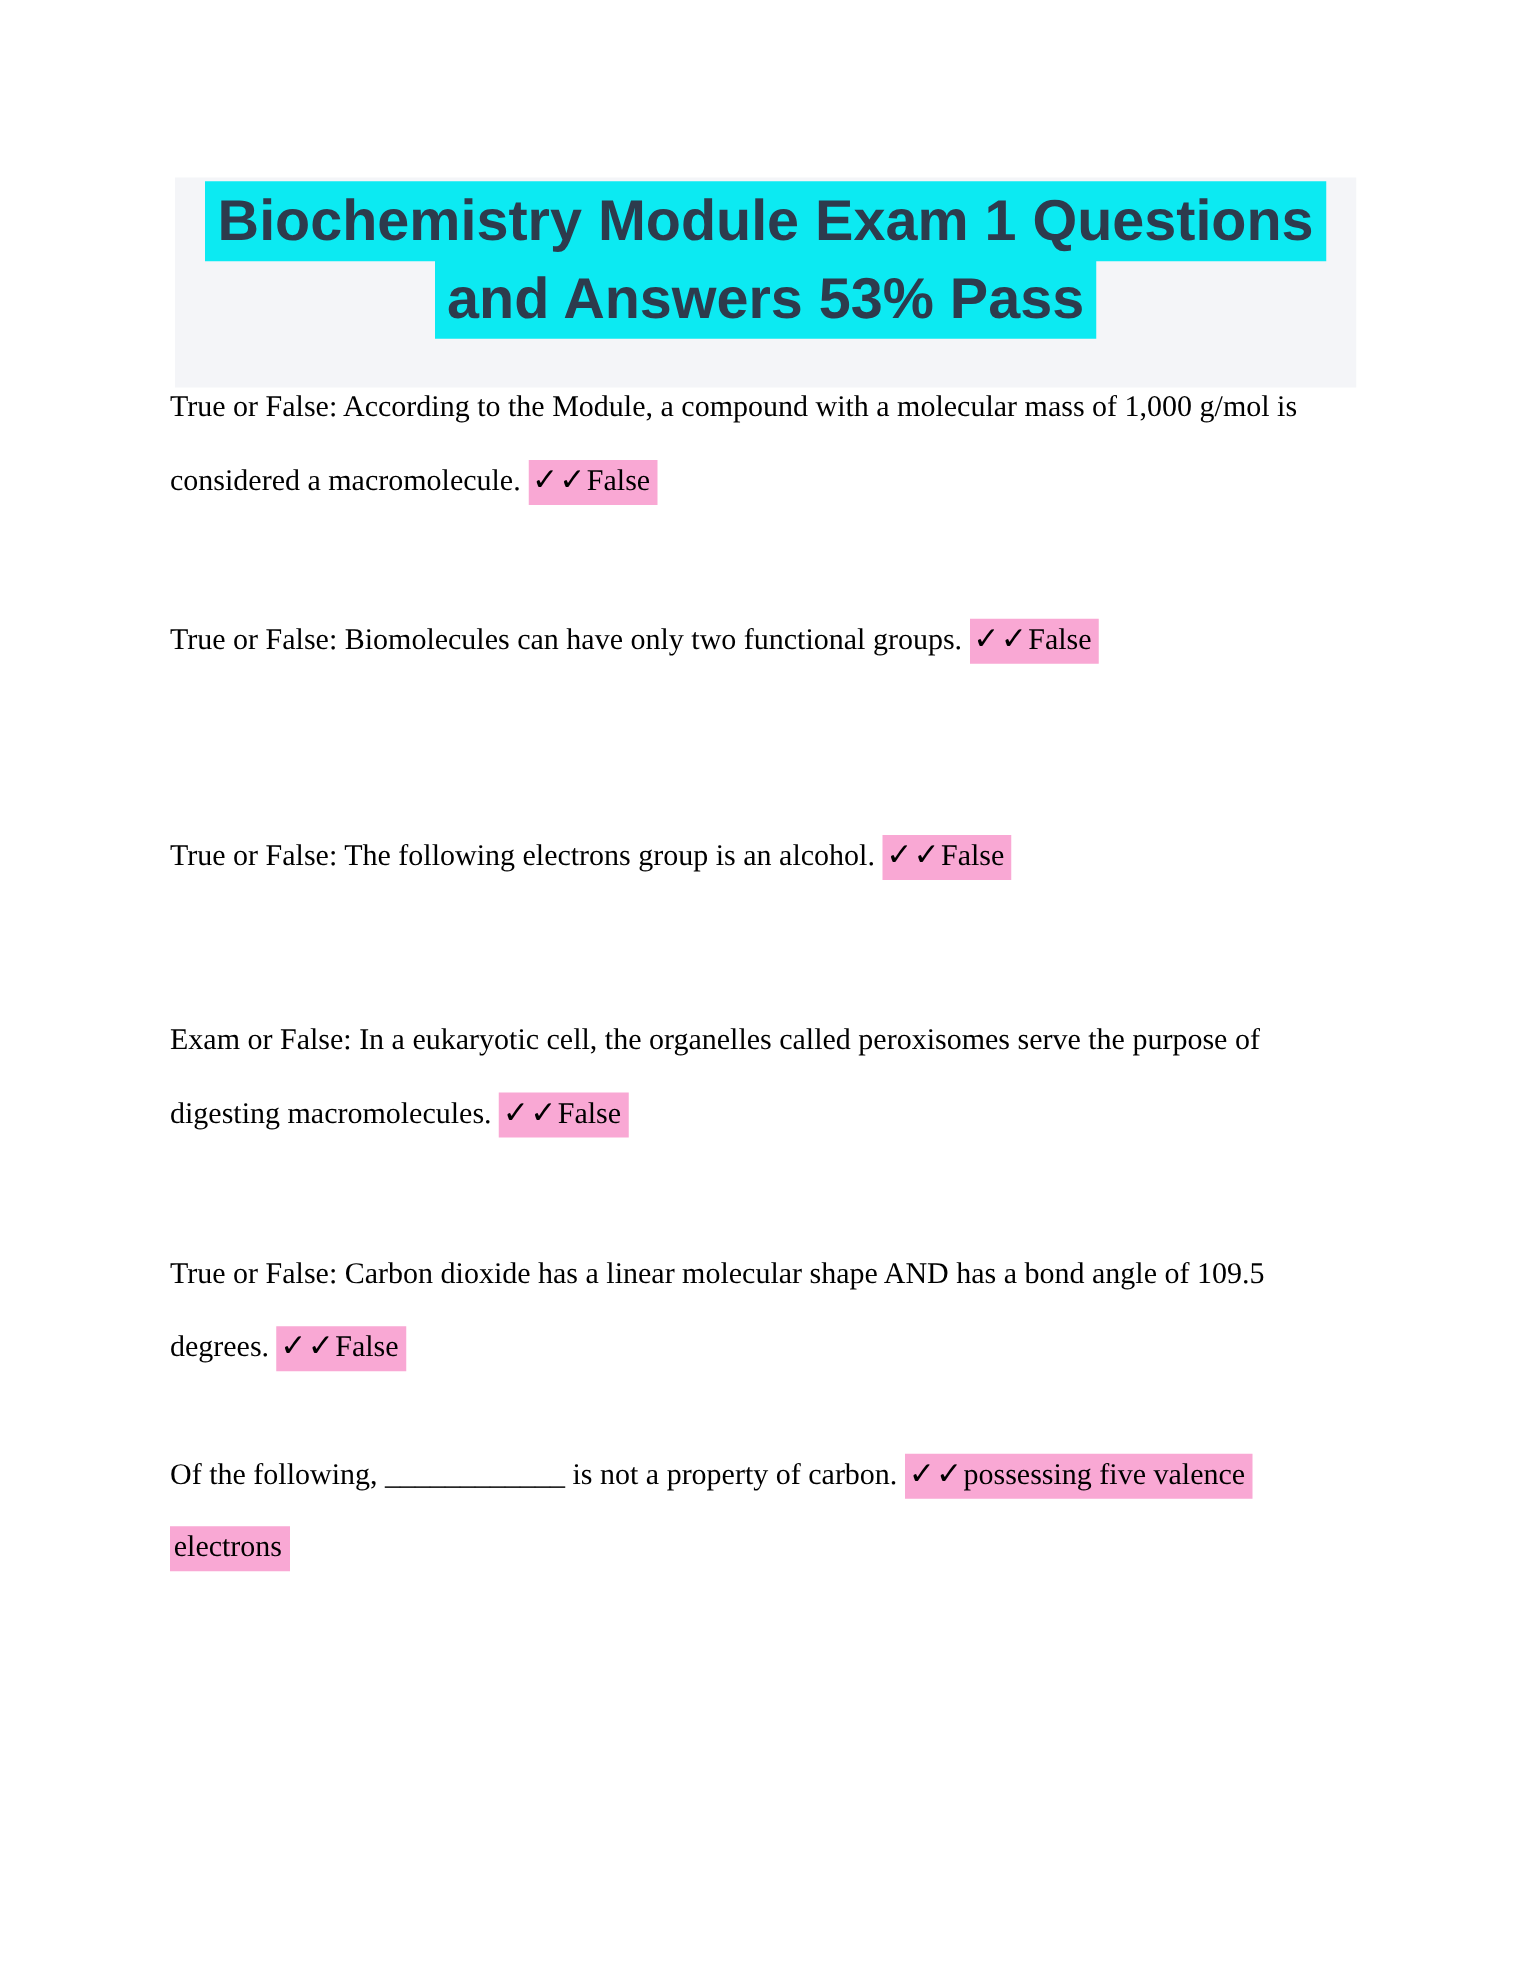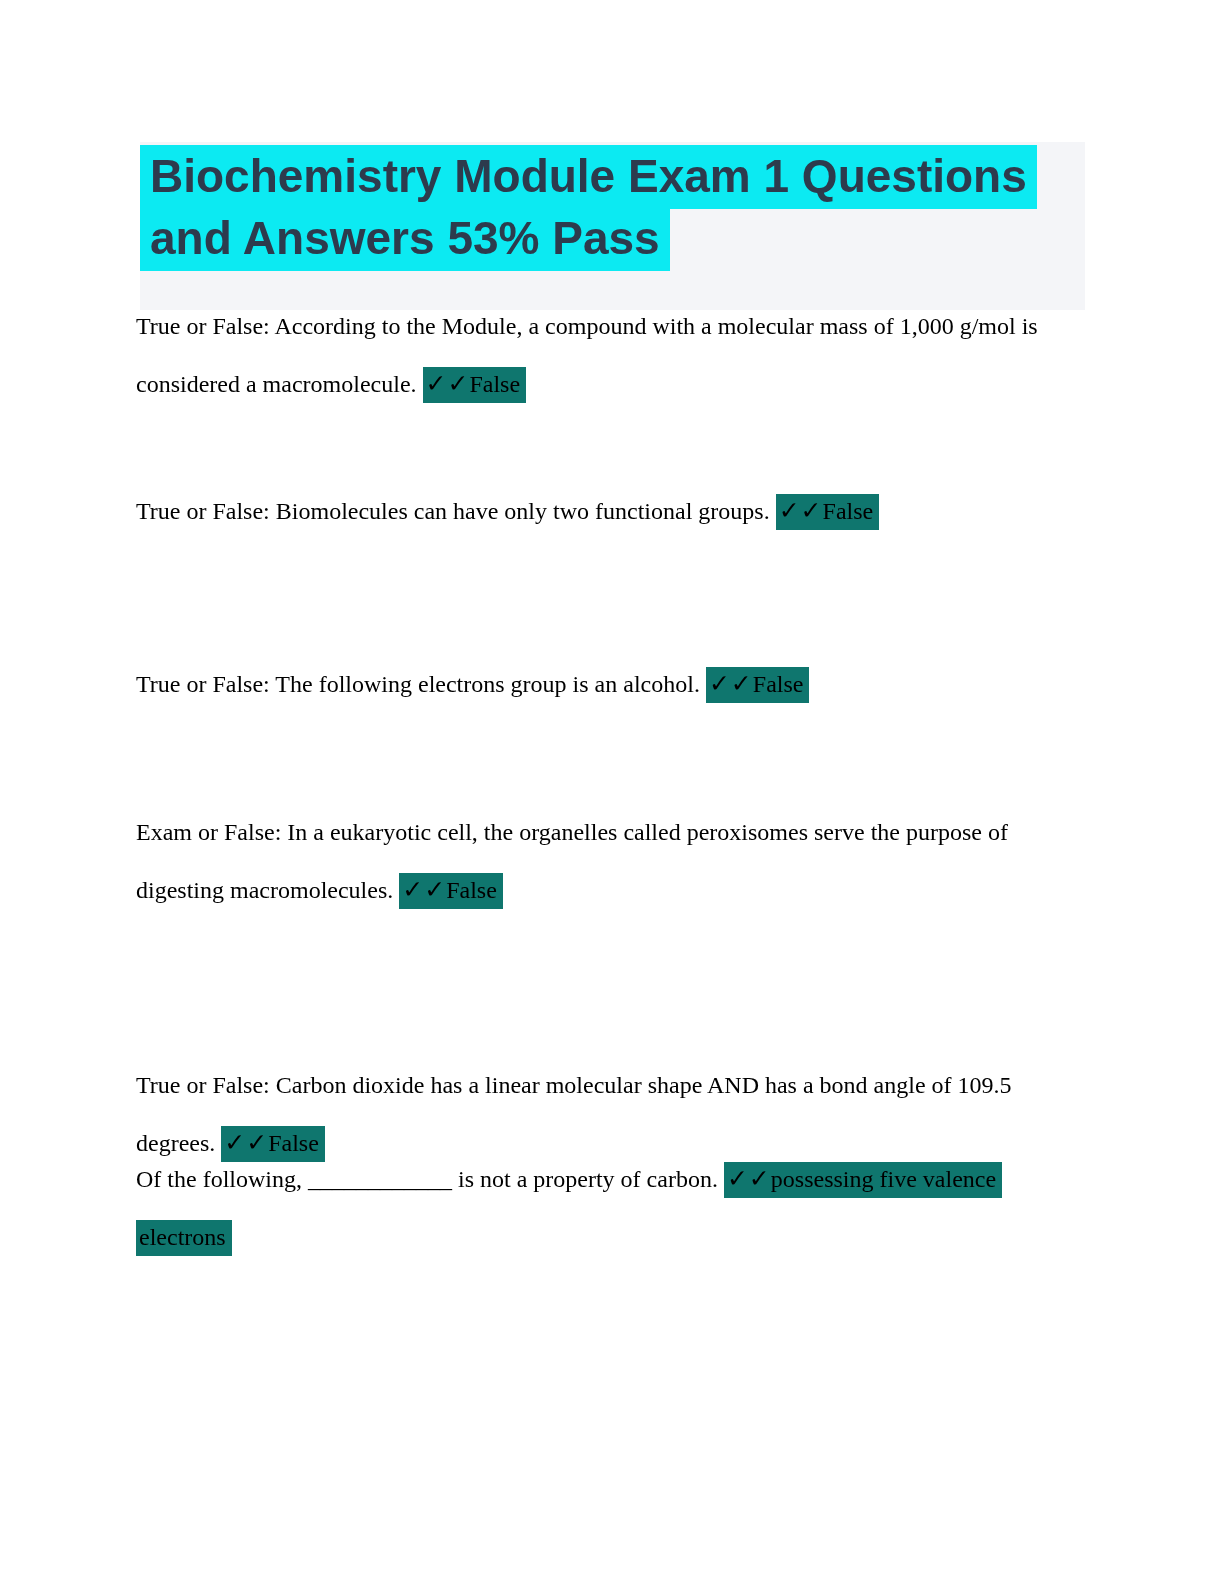--- a/index.html
+++ b/index.html
@@ -15,20 +15,21 @@
     color: #000000;
   }
 
   .header-panel {
     position: absolute;
     left: 140px;
     top: 142px;
     width: 945px;
     height: 168px;
     background: #f4f5f8;
+    text-align: center;
   }
 
   .header-panel h1 {
     margin: 0;
     padding-top: 3px;
     font-family: "Liberation Sans", sans-serif;
     font-weight: 700;
     font-size: 46px;
     line-height: 62px;
     color: #2d3b4d;
@@ -43,21 +44,21 @@
   .question {
     position: absolute;
     left: 136px;
     width: 935px;
     font-size: 24px;
     line-height: 58px;
     color: #000000;
   }
 
   .answer-highlight {
-    background: #0f766e;
+    background: #f9a8d4;
     padding: 4px 6px 6px 3px;
     -webkit-box-decoration-break: clone;
     box-decoration-break: clone;
   }
 
   .check {
     font-family: "DejaVu Sans", sans-serif;
     font-weight: 700;
     font-size: 25px;
     letter-spacing: 1px;
@@ -87,21 +88,21 @@
     <div class="question" style="top:655px">
       <span>True or False: The following electrons group is an alcohol.</span>
       <span class="answer-highlight"><span class="check">✓✓</span><span>False</span></span>
     </div>
 
     <div class="question" style="top:803px">
       <span>Exam or False: In a eukaryotic cell, the organelles called peroxisomes serve the purpose of digesting macromolecules.</span>
       <span class="answer-highlight"><span class="check">✓✓</span><span>False</span></span>
     </div>
 
-    <div class="question" style="top:1056px">
+    <div class="question" style="top:990px">
       <span>True or False: Carbon dioxide has a linear molecular shape AND has a bond angle of 109.5 degrees.</span>
       <span class="answer-highlight"><span class="check">✓✓</span><span>False</span></span>
     </div>
 
     <div class="question" style="top:1150px">
       <span>Of the following, ____________ is not a property of carbon.</span>
       <span class="answer-highlight"><span class="check">✓✓</span><span>possessing five valence electrons</span></span>
     </div>
 
   </section>

